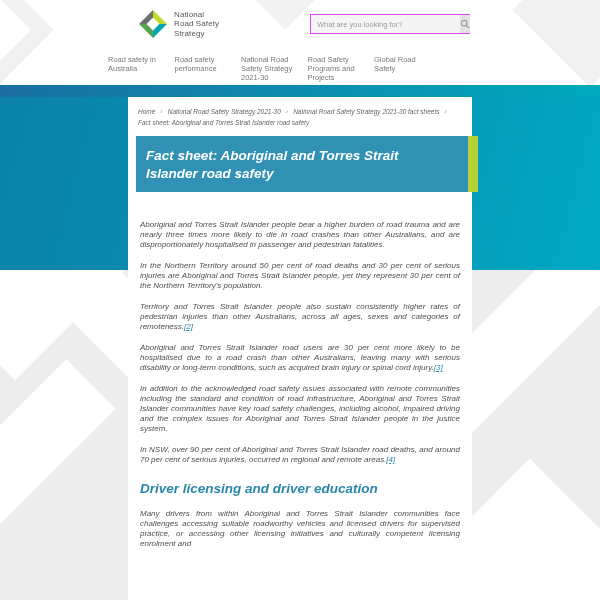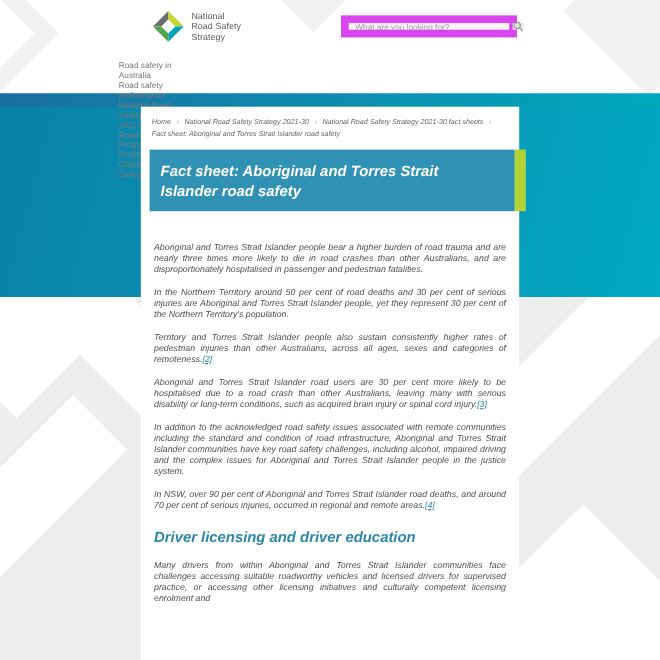--- a/index.html
+++ b/index.html
@@ -22,29 +22,29 @@
   .b3 { width:70px; height:300px; left:-50px; top:70px; transform:rotate(45deg); }
   .b4 { width:70px; height:420px; left:470px; top:-130px; transform:rotate(45deg); }
   .b5 { width:200px; height:200px; left:430px; top:230px; }
 
   
   .header { position:absolute; left:0; top:0; width:600px; height:85px; }
   .logo { position:absolute; left:138px; top:9px; display:flex; align-items:center; cursor:pointer; }
   .logo-icon { width:30px; height:30px; display:block; }
   .logo-text { margin-left:6px; font-size:8px; line-height:9.5px; color:#58595b; letter-spacing:.1px; }
   .search-box { position:absolute; left:310px; top:14px; width:160px; height:20px; display:flex;
-    border:7px solid #d946ef; background:#f5f5f5;gap:40px; }
+    border:1px solid #d946ef; background:#f5f5f5;gap:40px; }
   .search-input { flex:1; border:none; background:transparent; font-family:"Liberation Sans",sans-serif;
     font-size:7.5px; color:#555; padding:0 6px; outline:none; }
   .search-input::placeholder { color:#9b9b9b; }
   .search-btn { width:20px; height:100%; border:none; background:#e3e3e3; cursor:pointer;
     display:flex; align-items:center; justify-content:center; }
 
   
-  .nav { position:absolute; left:108px; top:55px; display:flex;flex-direction:column; }
+  .nav { position:absolute; left:108px; top:55px; display:flex; }
   .nav-item { width:58px; margin-right:8.5px; font-size:7.5px; line-height:9px;
     color:var(--nav-text,#7a7a7a); cursor:pointer; }
 
   
   .content-col { position:absolute; left:128px; top:97px; width:344px; height:503px; background:#fff;font-style:italic; }
   .breadcrumb { padding:9px 10px 4px 10px; font-size:6.5px; line-height:11px; color:#666;
     display:flex; flex-wrap:wrap; align-items:center; }
   .crumb { color:#666; cursor:pointer; white-space:nowrap; }
   .crumb.current { cursor:default; white-space:normal; }
   .crumb-sep { color:#a8a8a8; margin:0 5px; font-size:7px; }

